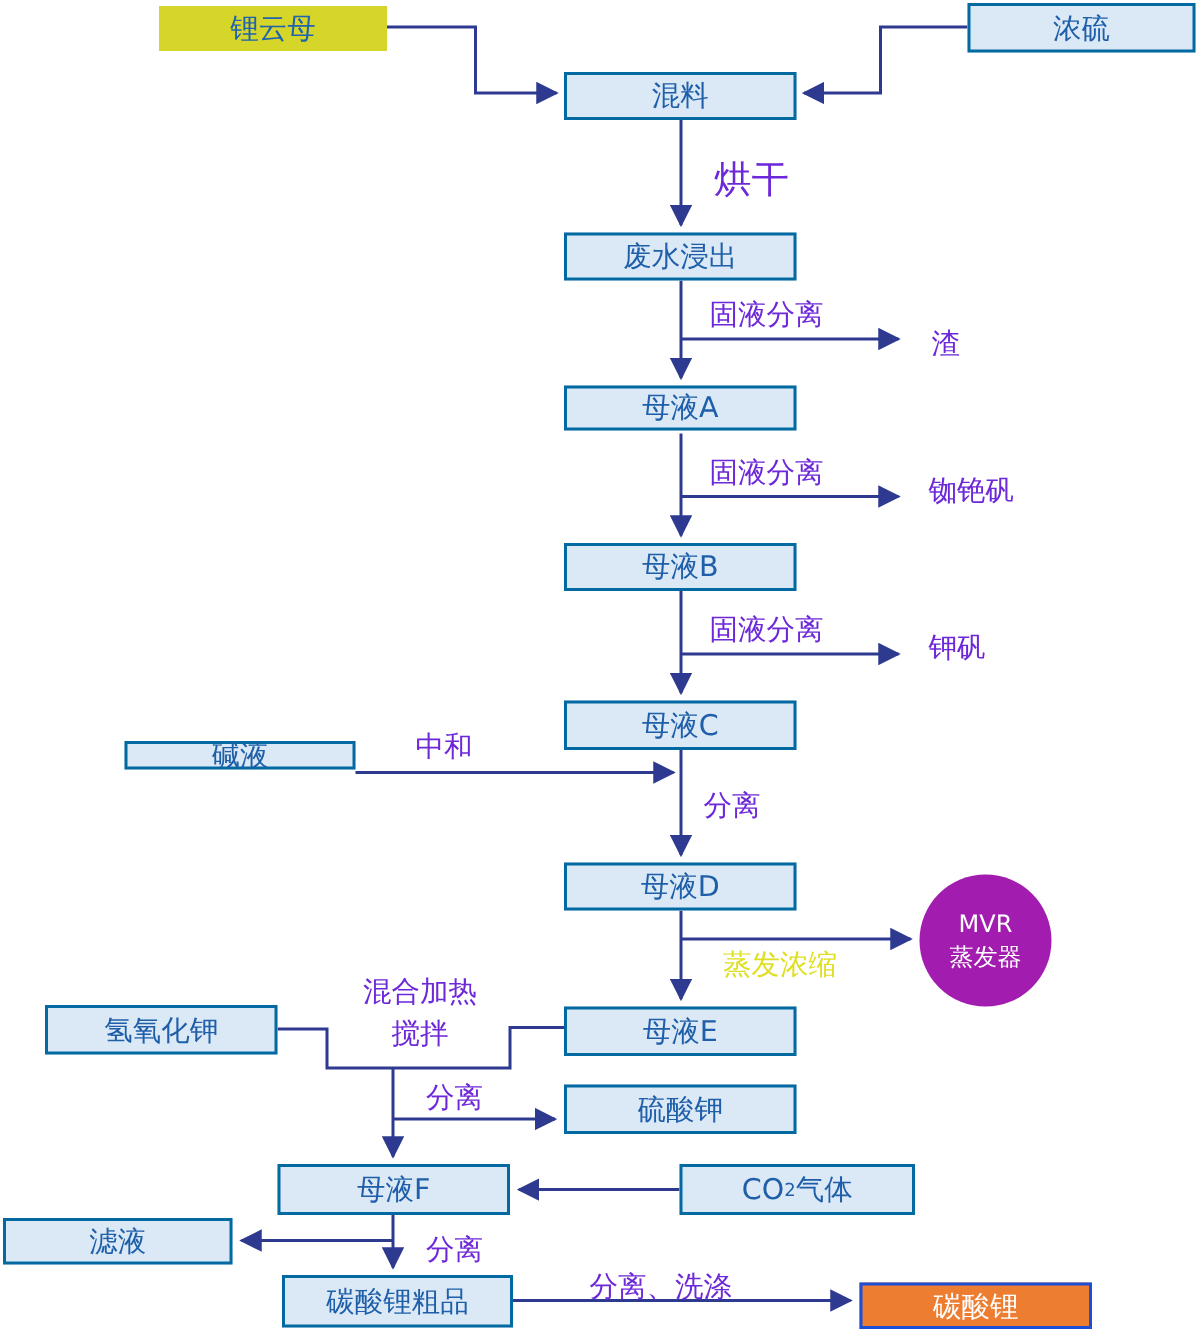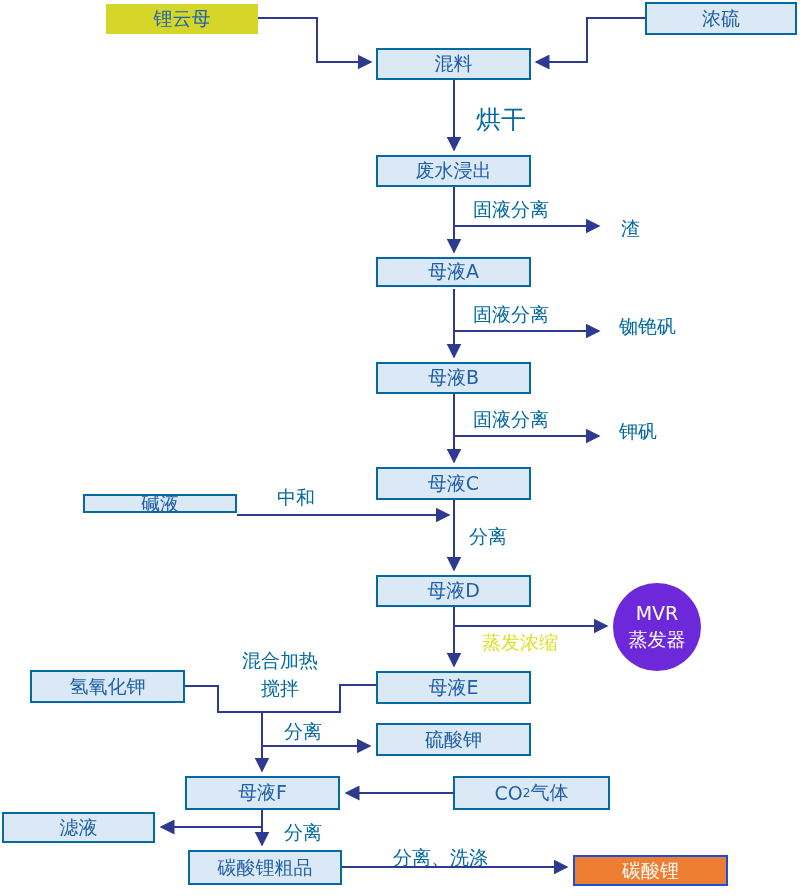--- a/index.html
+++ b/index.html
@@ -10,25 +10,25 @@
   }
   .edges{position:absolute;left:0;top:0;}
   .node{
     position:absolute;display:flex;align-items:center;justify-content:center;
     background:#dbe9f6;border:2px solid #0369a1;color:#1f5fa9;
     font-size:19px;box-sizing:border-box;white-space:nowrap;
   }
   .node.source-yellow{background:#d6d62a;border:2px solid #d6d62a;color:#2064ae;}
   .node.product-orange{background:#ed7d31;border:2px solid #1d4ed8;color:#ffffff;}
   .node.circle{
-    border-radius:50%;background:#6d28d9;border:none;color:#ffffff;
-    flex-direction:column;line-height:1.35;font-size:19px;text-align:center;
+    border-radius:50%;background:#a21caf;border:none;color:#ffffff;
+    flex-direction:column;line-height:1.35;font-size:16px;text-align:center;
   }
   .lbl{
-    position:absolute;color:#0369a1;font-size:19px;white-space:nowrap;
+    position:absolute;color:#6d28d9;font-size:19px;white-space:nowrap;
   }
   .lbl.big{font-size:25px;}
   .lbl.yellow{color:#dfdf21;}
   sub{font-size:12px;}
 </style>
 </head>
 <body>
 
 <div class="canvas">
 

